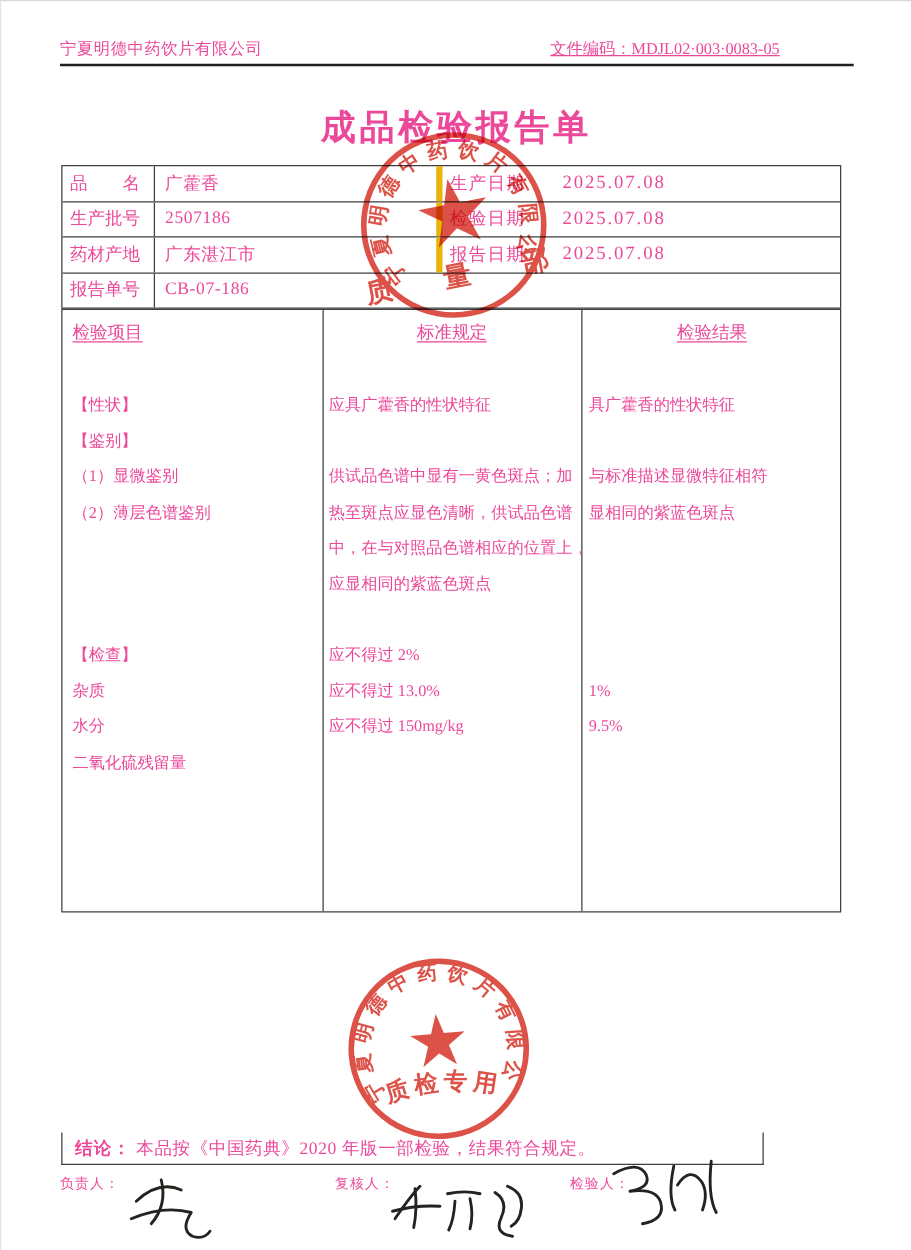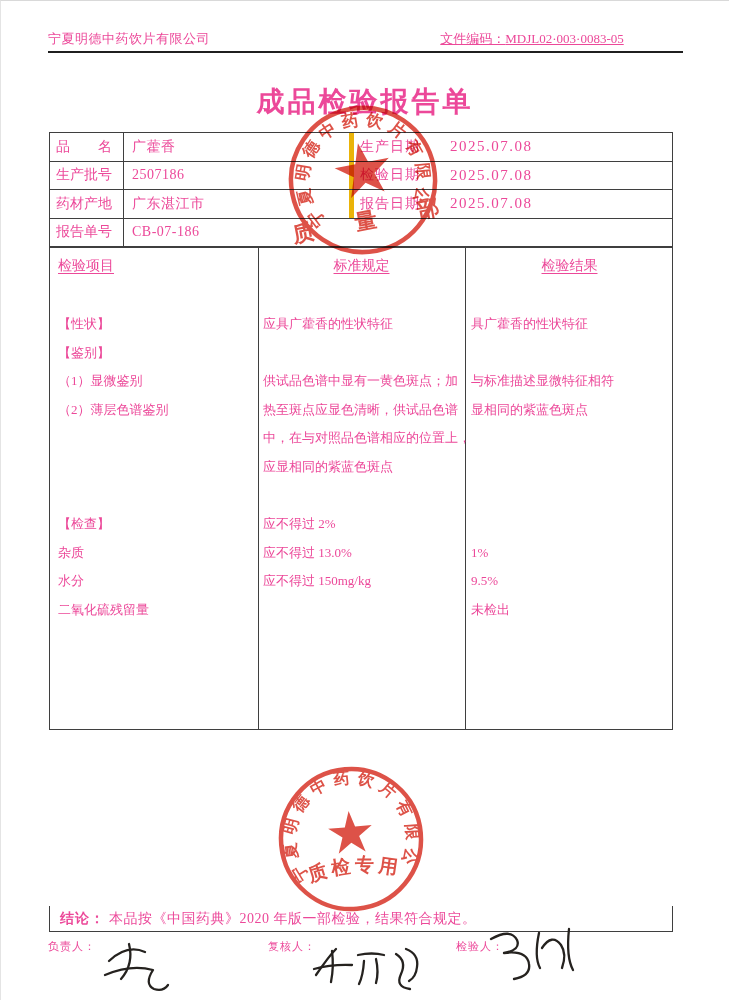--- a/index.html
+++ b/index.html
@@ -36,21 +36,21 @@
   .vline.v1 { left:208px; } .vline.v2 { left:415px; }
   .insp-head { position:absolute; top:9px; font-size:14px; }
   .insp-head span { text-decoration:underline; text-underline-offset:3px; }
   .ih1 { left:8px; } .ih2 { left:208px; width:207px; text-align:center; } .ih3 { left:415px; width:209px; text-align:center; }
   .insp-col { position:absolute; top:62px; font-size:13px; }
   .insp-col .insp-line { height:28.6px; line-height:28.6px; white-space:nowrap; }
   .col-items { left:8px; width:198px; }
   .col-standard { left:213px; width:200px; }
   .col-result { left:421px; width:200px;font-family:Liberation Serif, serif; }
   
-  .conclusion { position:absolute; left:48px; top:905px; width:624px; height:26px;
+  .conclusion { position:absolute; left:48px; top:905px; width:562px; height:26px;
                 border:1px solid #3f3f3f; border-top:none; font-size:14px;
                 display:flex; align-items:center; padding-left:10px; }
   .conclusion .c-label { font-weight:bold; letter-spacing:1px; }
   .conclusion .c-text { margin-left:4px; letter-spacing:.5px; }
   
   .sig-label { position:absolute; top:938px; font-size:11px; letter-spacing:1px; }
   .sl1 { left:47px; } .sl2 { left:267px; } .sl3 { left:455px; }
   .sig-svg { position:absolute; }
   .sig-svg path { fill:none; stroke:#25221f; stroke-width:2.3; stroke-linecap:round; stroke-linejoin:round; }
   
@@ -136,21 +136,20 @@
         <div class="insp-line">具广藿香的性状特征</div>
         <div class="insp-line">&nbsp;</div>
         <div class="insp-line">与标准描述显微特征相符</div>
         <div class="insp-line">显相同的紫蓝色斑点</div>
         <div class="insp-line">&nbsp;</div>
         <div class="insp-line">&nbsp;</div>
         <div class="insp-line">&nbsp;</div>
         <div class="insp-line">&nbsp;</div>
         <div class="insp-line">1%</div>
         <div class="insp-line">9.5%</div>
-        <div class="insp-line">未检出</div>
       </div>
   </div>
 
   <div class="conclusion">
     <span class="c-label">结论：</span>
     <span class="c-text">本品按《中国药典》2020 年版一部检验，结果符合规定。</span>
   </div>
 
   <div class="sig-label sl1">负责人：</div>
   <div class="sig-label sl2">复核人：</div>

